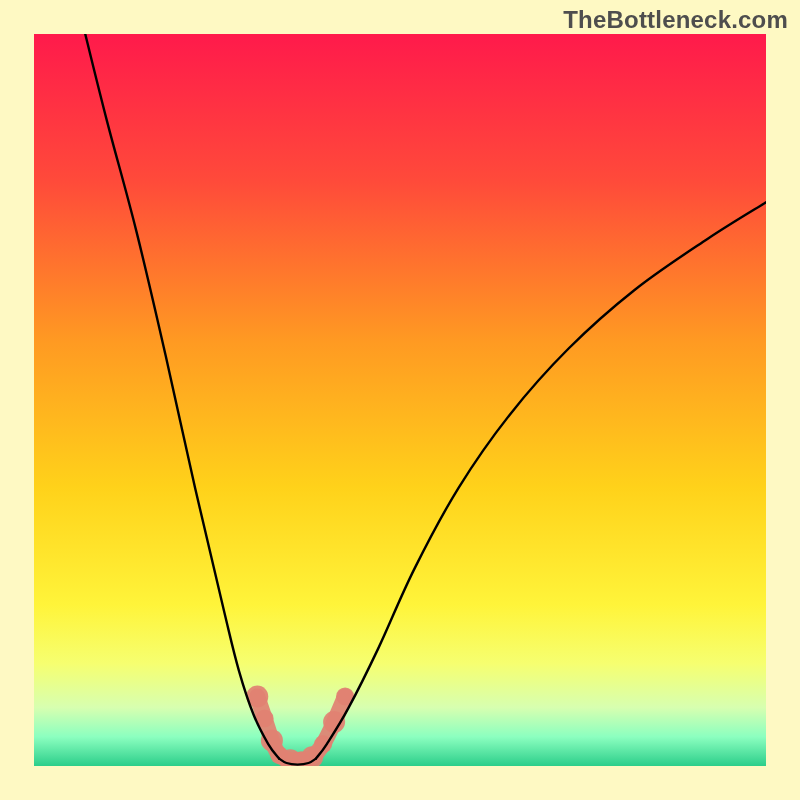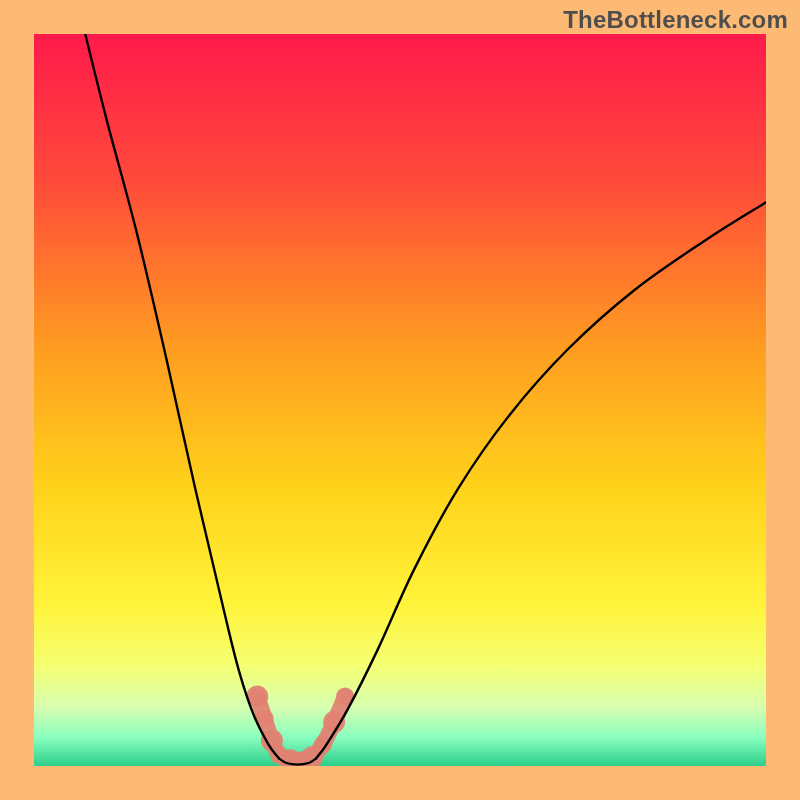--- a/index.html
+++ b/index.html
@@ -10,21 +10,21 @@
     background: #000;
     overflow: hidden;
     font-family: Arial, Helvetica, sans-serif;
   }
   .frame {
     position: absolute;
     top: 0;
     left: 0;
     width: 800px;
     height: 800px;
-    background: #fdba74;
+    background: #fef9c3;
   }
   .plot-area {
     position: absolute;
     top: 34px;
     left: 34px;
     width: 732px;
     height: 732px;
   }
   .watermark {
     position: absolute;

